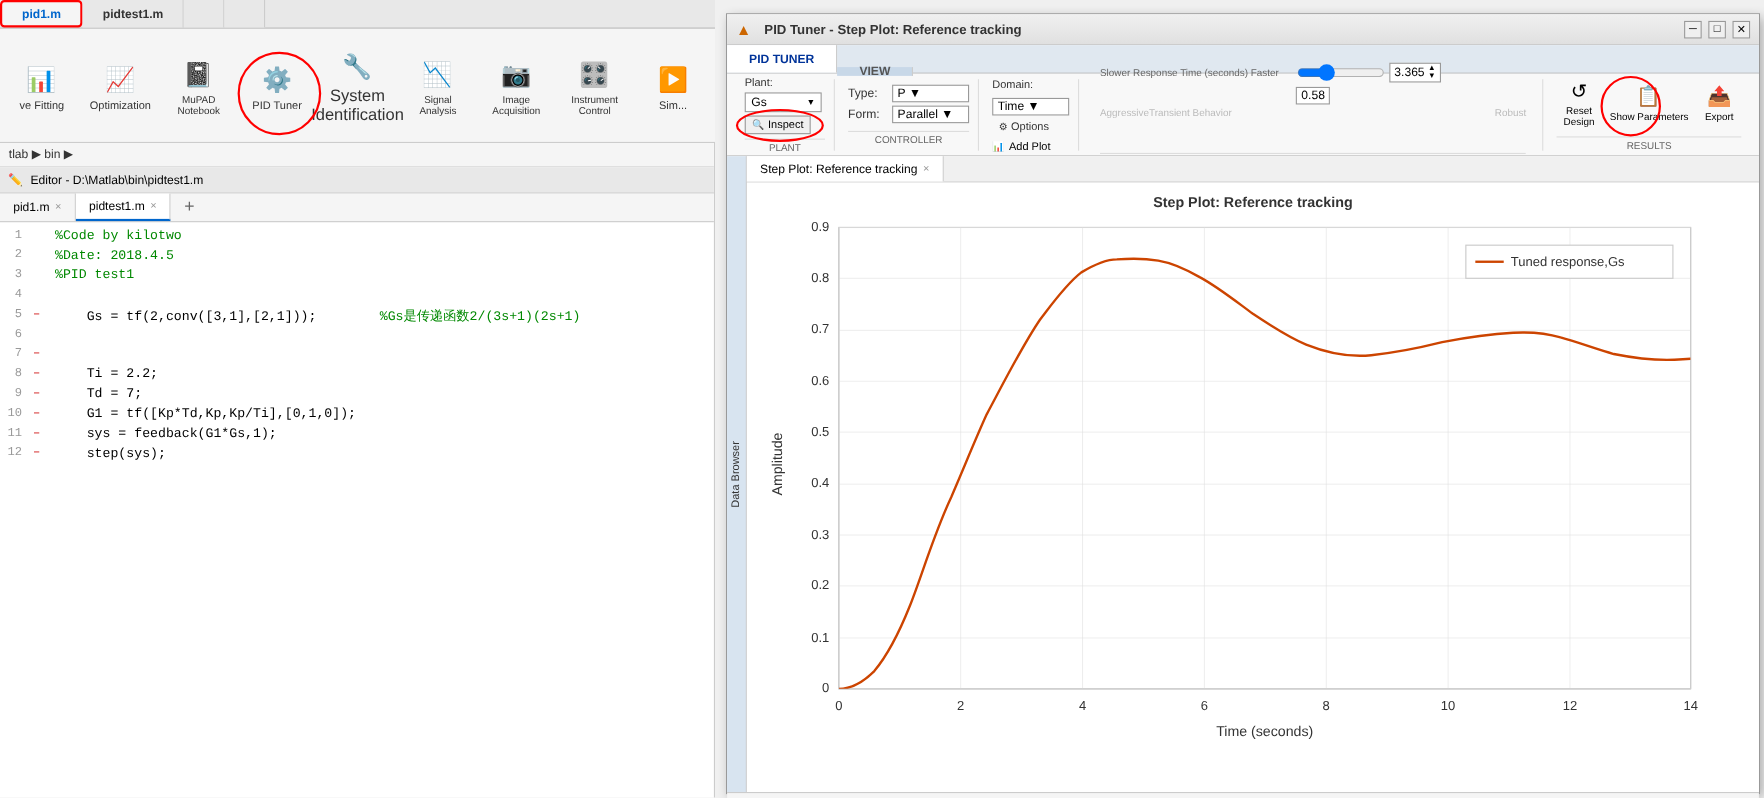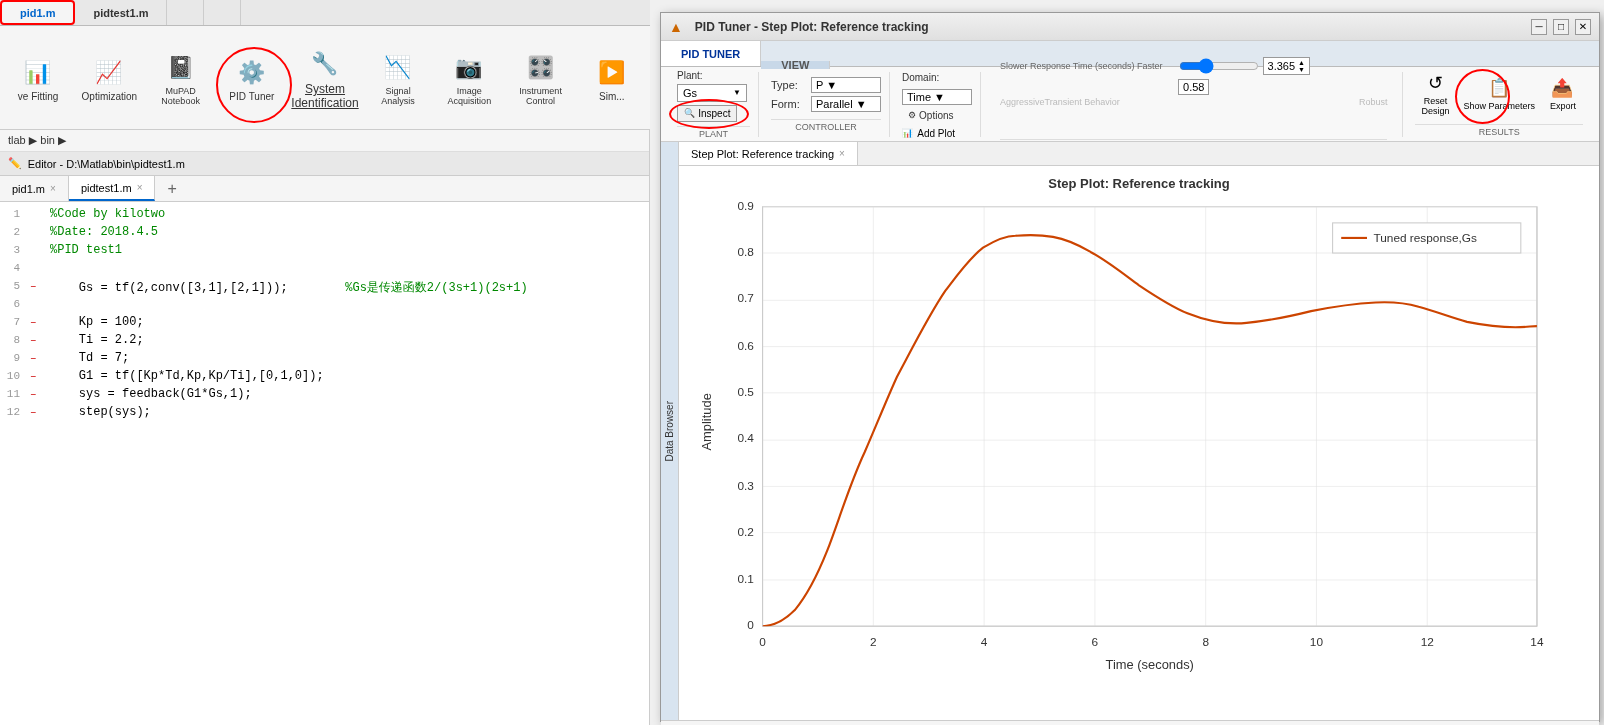--- a/index.html
+++ b/index.html
@@ -253,21 +253,21 @@
     </div>
 
     <div class="toolbar-btn" style="position:relative;">
       <div style="position:absolute; top:-8px; left:-8px; width:76px; height:76px; border:2px solid red; border-radius:50%; pointer-events:none;"></div>
       <div class="toolbar-icon">⚙️</div>
       <span>PID Tuner</span>
     </div>
 
     <div class="toolbar-btn">
       <div class="toolbar-icon">🔧</div>
-      <span style="font-size:12px;text-decoration:underline;">System<br>Identification</span>
+      <span style="font-size:15px;">System<br>Identification</span>
     </div>
 
     <div class="toolbar-btn">
       <div class="toolbar-icon">📉</div>
       <span style="font-size:9px;">Signal Analysis</span>
     </div>
 
     <div class="toolbar-btn">
       <div class="toolbar-icon">📷</div>
       <span style="font-size:9px;">Image<br>Acquisition</span>
@@ -340,21 +340,20 @@
 
     <div class="code-line">
       <span class="line-num">6</span>
       <span class="line-indicator"></span>
       <span class="line-code"></span>
     </div>
 
     <div class="code-line">
       <span class="line-num">7</span>
       <span class="line-indicator" style="color:#cc0000;">–</span>
-      <span class="line-code c-normal">    Kp = 100;</span>
     </div>
 
     <div class="code-line">
       <span class="line-num">8</span>
       <span class="line-indicator" style="color:#cc0000;">–</span>
       <span class="line-code c-normal">    Ti = 2.2;</span>
     </div>
 
     <div class="code-line">
       <span class="line-num">9</span>

